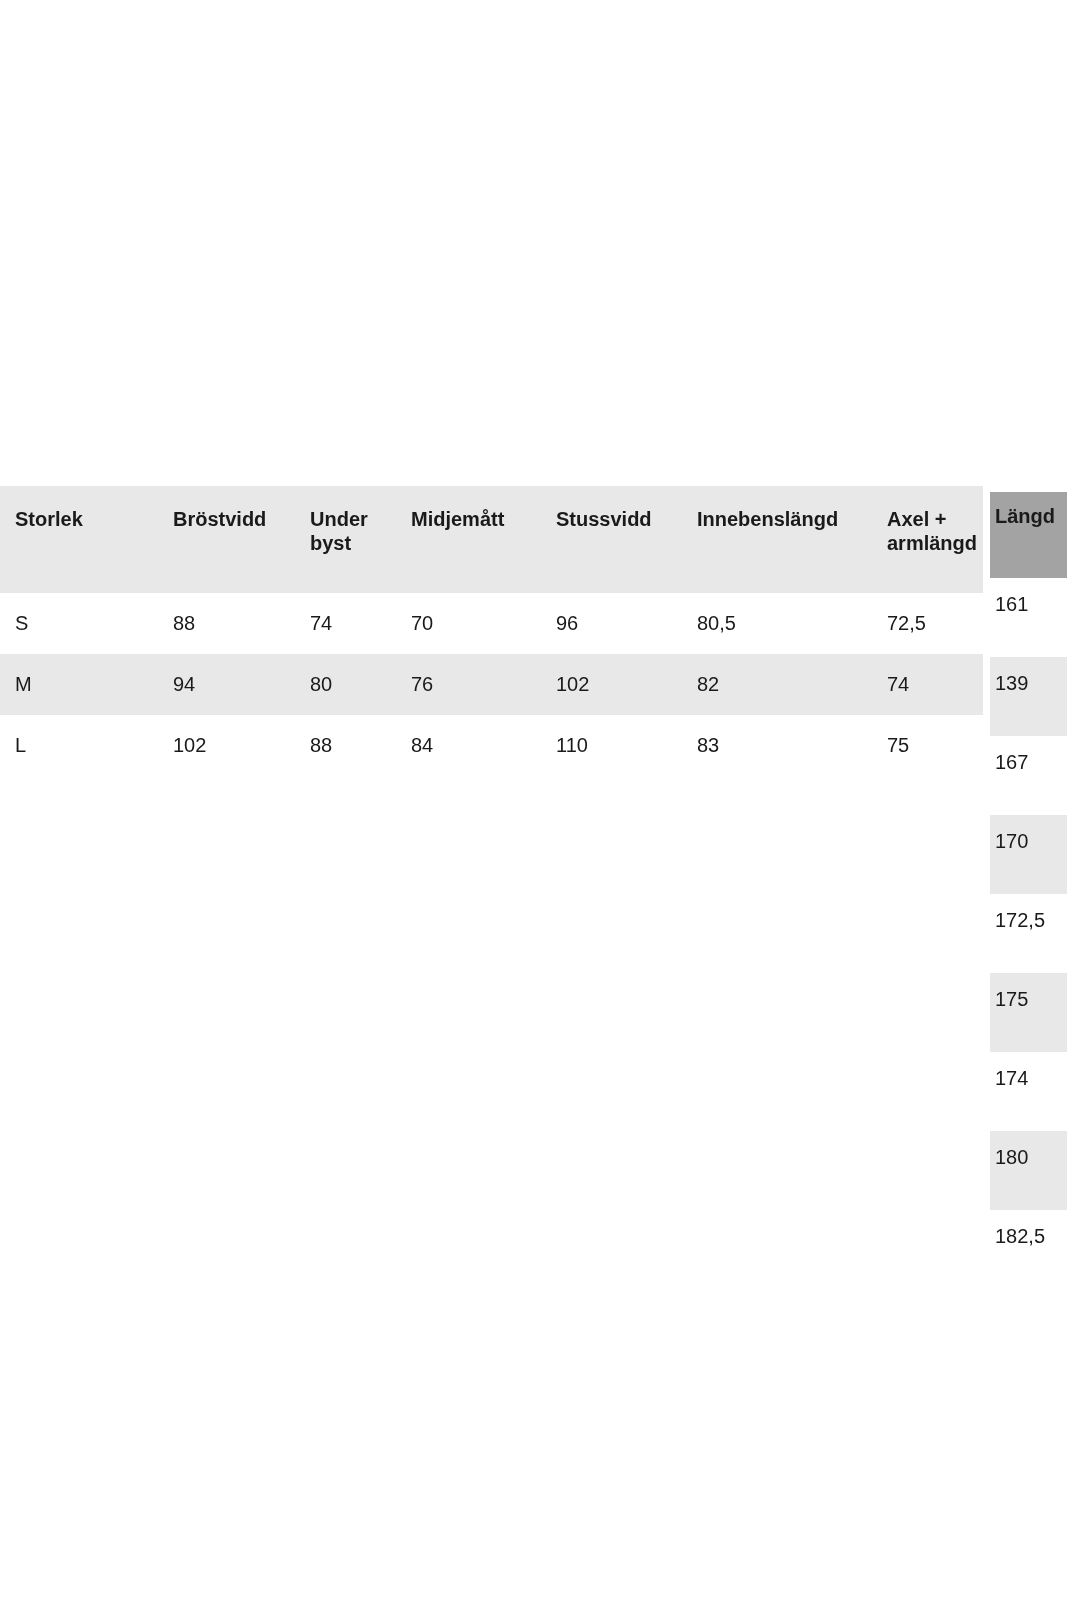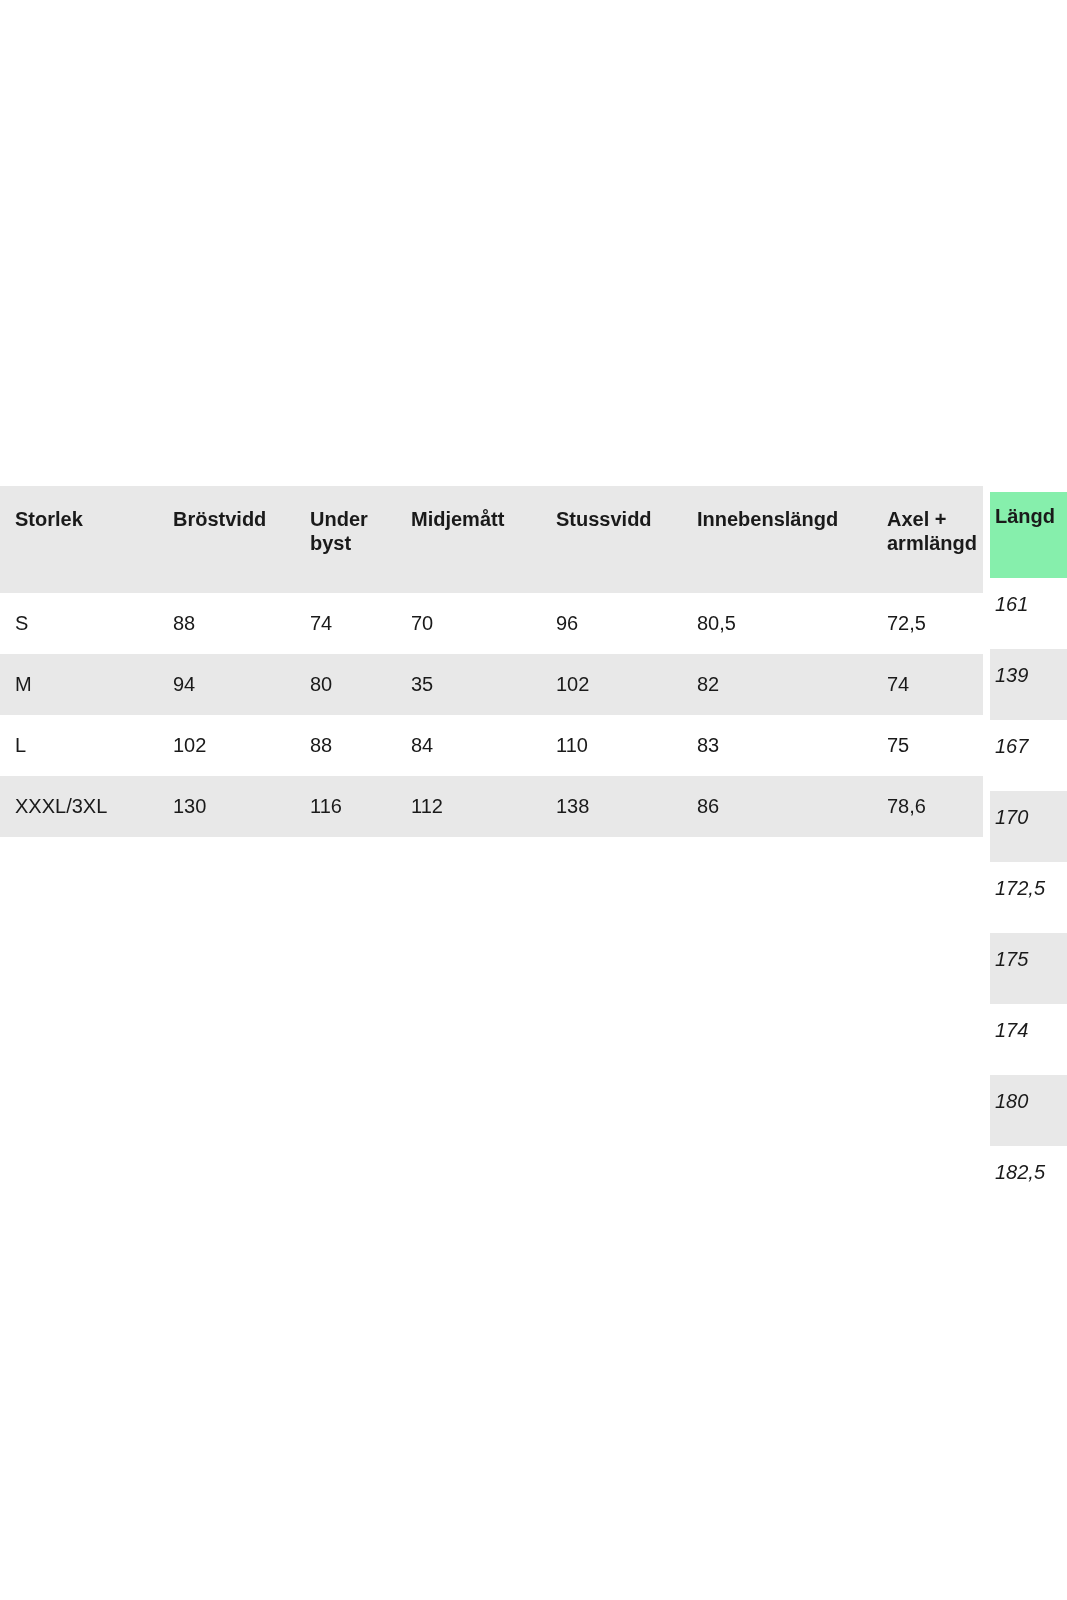--- a/index.html
+++ b/index.html
@@ -62,33 +62,32 @@
   
   .langd-col {
     position: absolute;
     left: 990px;
     top: 6px;
     width: 77px;
     font-size: 20px;
   }
   .langd-header {
     height: 86px;
-    background: #86efac;
+    background: #a3a3a3;
     box-sizing: border-box;
     padding: 12px 0 0 5px;
     font-weight: 700;
     line-height: 24px;
     white-space: nowrap;
   }
   .langd-values .langd-cell {
-    height: 71px;
+    height: 79px;
     line-height: 61px;
     padding-left: 5px;
     white-space: nowrap;
-    font-style: italic;
   }
   .langd-values .langd-cell:nth-child(even) {
     background: #e8e8e8;
   }
   .langd-values .langd-cell span {
     position: relative;
     top: -4px;
   }
 </style>
 </head>
@@ -145,42 +144,33 @@
         <td>74</td>
         <td>70</td>
         <td>96</td>
         <td>80,5</td>
         <td>72,5</td>
       </tr>
       <tr>
         <td>M</td>
         <td>94</td>
         <td>80</td>
-        <td>35</td>
+        <td>76</td>
         <td>102</td>
         <td>82</td>
         <td>74</td>
       </tr>
       <tr>
         <td>L</td>
         <td>102</td>
         <td>88</td>
         <td>84</td>
         <td>110</td>
         <td>83</td>
         <td>75</td>
-      </tr>
-      <tr>
-        <td>XXXL/3XL</td>
-        <td>130</td>
-        <td>116</td>
-        <td>112</td>
-        <td>138</td>
-        <td>86</td>
-        <td>78,6</td>
       </tr>
     </tbody>
   </table>
 
   <div class="langd-col">
     <div class="langd-header">Längd</div>
     <div class="langd-values">
       <div class="langd-cell"><span>161</span></div>
       <div class="langd-cell"><span>139</span></div>
       <div class="langd-cell"><span>167</span></div>

